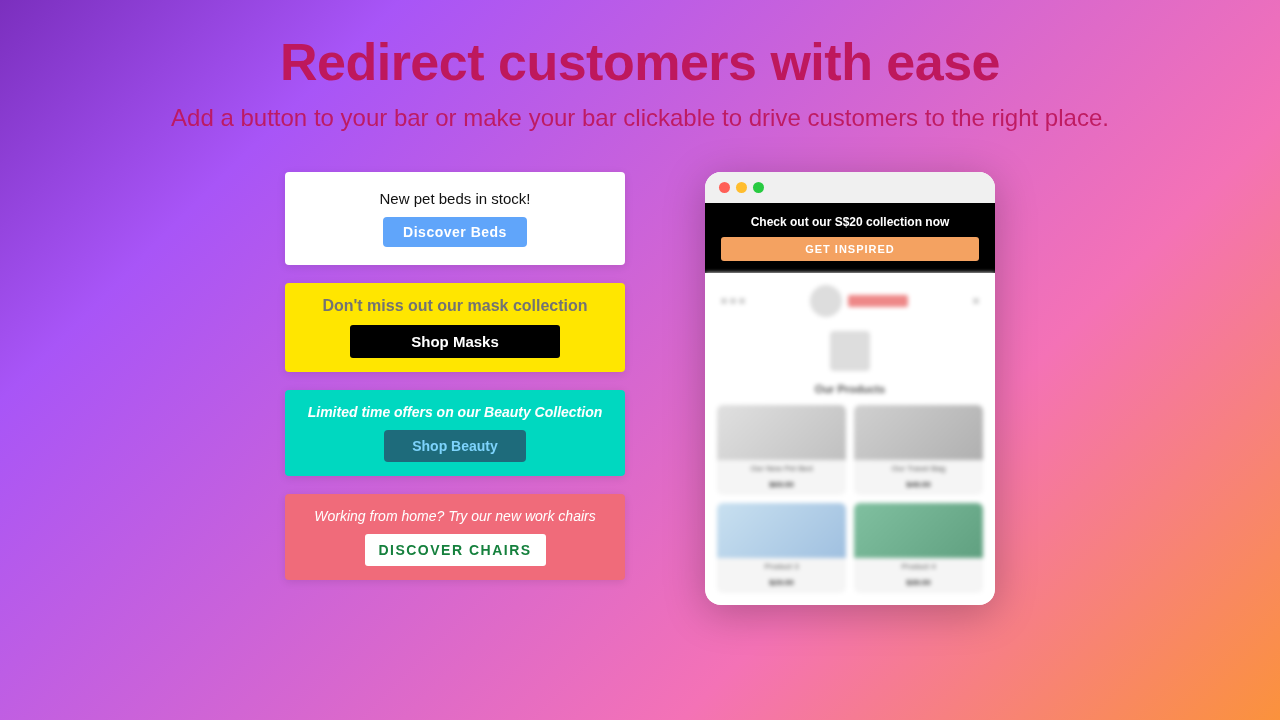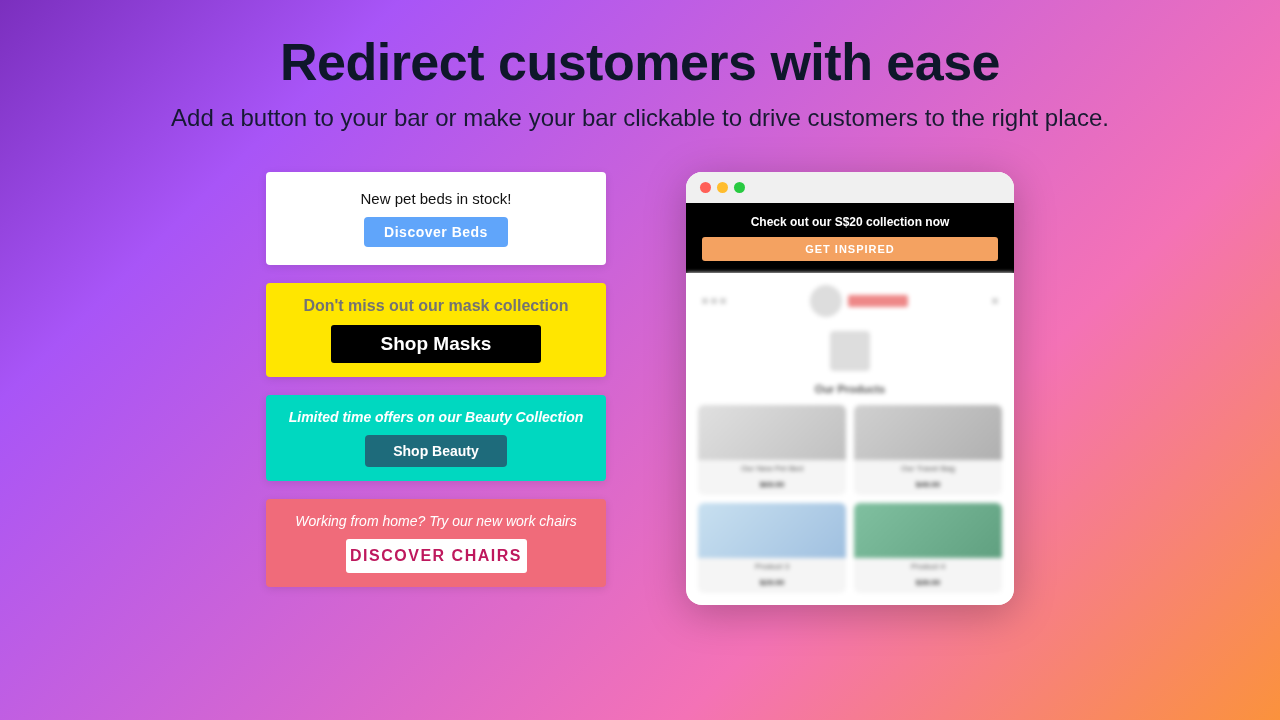--- a/index.html
+++ b/index.html
@@ -11,21 +11,21 @@
       font-family: -apple-system, BlinkMacSystemFont, 'Segoe UI', Arial, sans-serif;
       background: linear-gradient(135deg, #7B2FBE 0%, #A855F7 20%, #F472B6 70%, #FB923C 100%);
       display: flex;
       flex-direction: column;
       align-items: center;
     }
 
     .header {
       text-align: center;
       padding: 32px 40px 20px;
-      color: #0f172a;
+      color: #be185d;
     }
 
     .header h1 {
       font-size: 52px;
       font-weight: 800;
       margin-bottom: 12px;
       letter-spacing: -0.5px;
     }
 
     .header p {
@@ -99,21 +99,21 @@
       color: #737373;
     }
 
     .bar-2 .bar-btn {
       background: #000;
       color: white;
       border: none;
       padding: 8px 0;
       width: 210px;
       border-radius: 3px;
-      font-size: 19px;
+      font-size: 15px;
       font-weight: 700;
       cursor: pointer;
     }
 
     
     .bar-3 {
       background: #00D8C0;
       border-radius: 4px;
       padding: 14px 20px;
       display: flex;
@@ -126,21 +126,21 @@
 
     .bar-3 .bar-text {
       font-size: 14px;
       font-weight: 700;
       color: white;
       font-style: italic;
     }
 
     .bar-3 .bar-btn {
       background: #1E6B7B;
-      color: #ffffff;
+      color: #7dd3fc;
       border: none;
       padding: 8px 28px;
       border-radius: 4px;
       font-size: 14px;
       font-weight: 700;
       cursor: pointer;
     }
 
     
     .bar-4 {
@@ -156,35 +156,35 @@
 
     .bar-4 .bar-text {
       font-size: 14px;
       color: white;
       font-style: italic;
       text-align: right;
     }
 
     .bar-4 .bar-btn {
       background: white;
-      color: #be185d;
+      color: #15803d;
       border: none;
       padding: 8px 0;
       width: 181px;
       border-radius: 3px;
-      font-size: 16px;
+      font-size: 14px;
       font-weight: 600;
       letter-spacing: 1.5px;
       text-transform: uppercase;
       cursor: pointer;
     }
 
     
     .browser-mockup {
-      width: 328px;
+      width: 290px;
       background: white;
       border-radius: 16px;
       box-shadow: 0 8px 40px rgba(0,0,0,0.25);
       overflow: hidden;
       flex-shrink: 0;
     }
 
     .browser-chrome {
       background: #f0f0f0;
       padding: 10px 14px;

